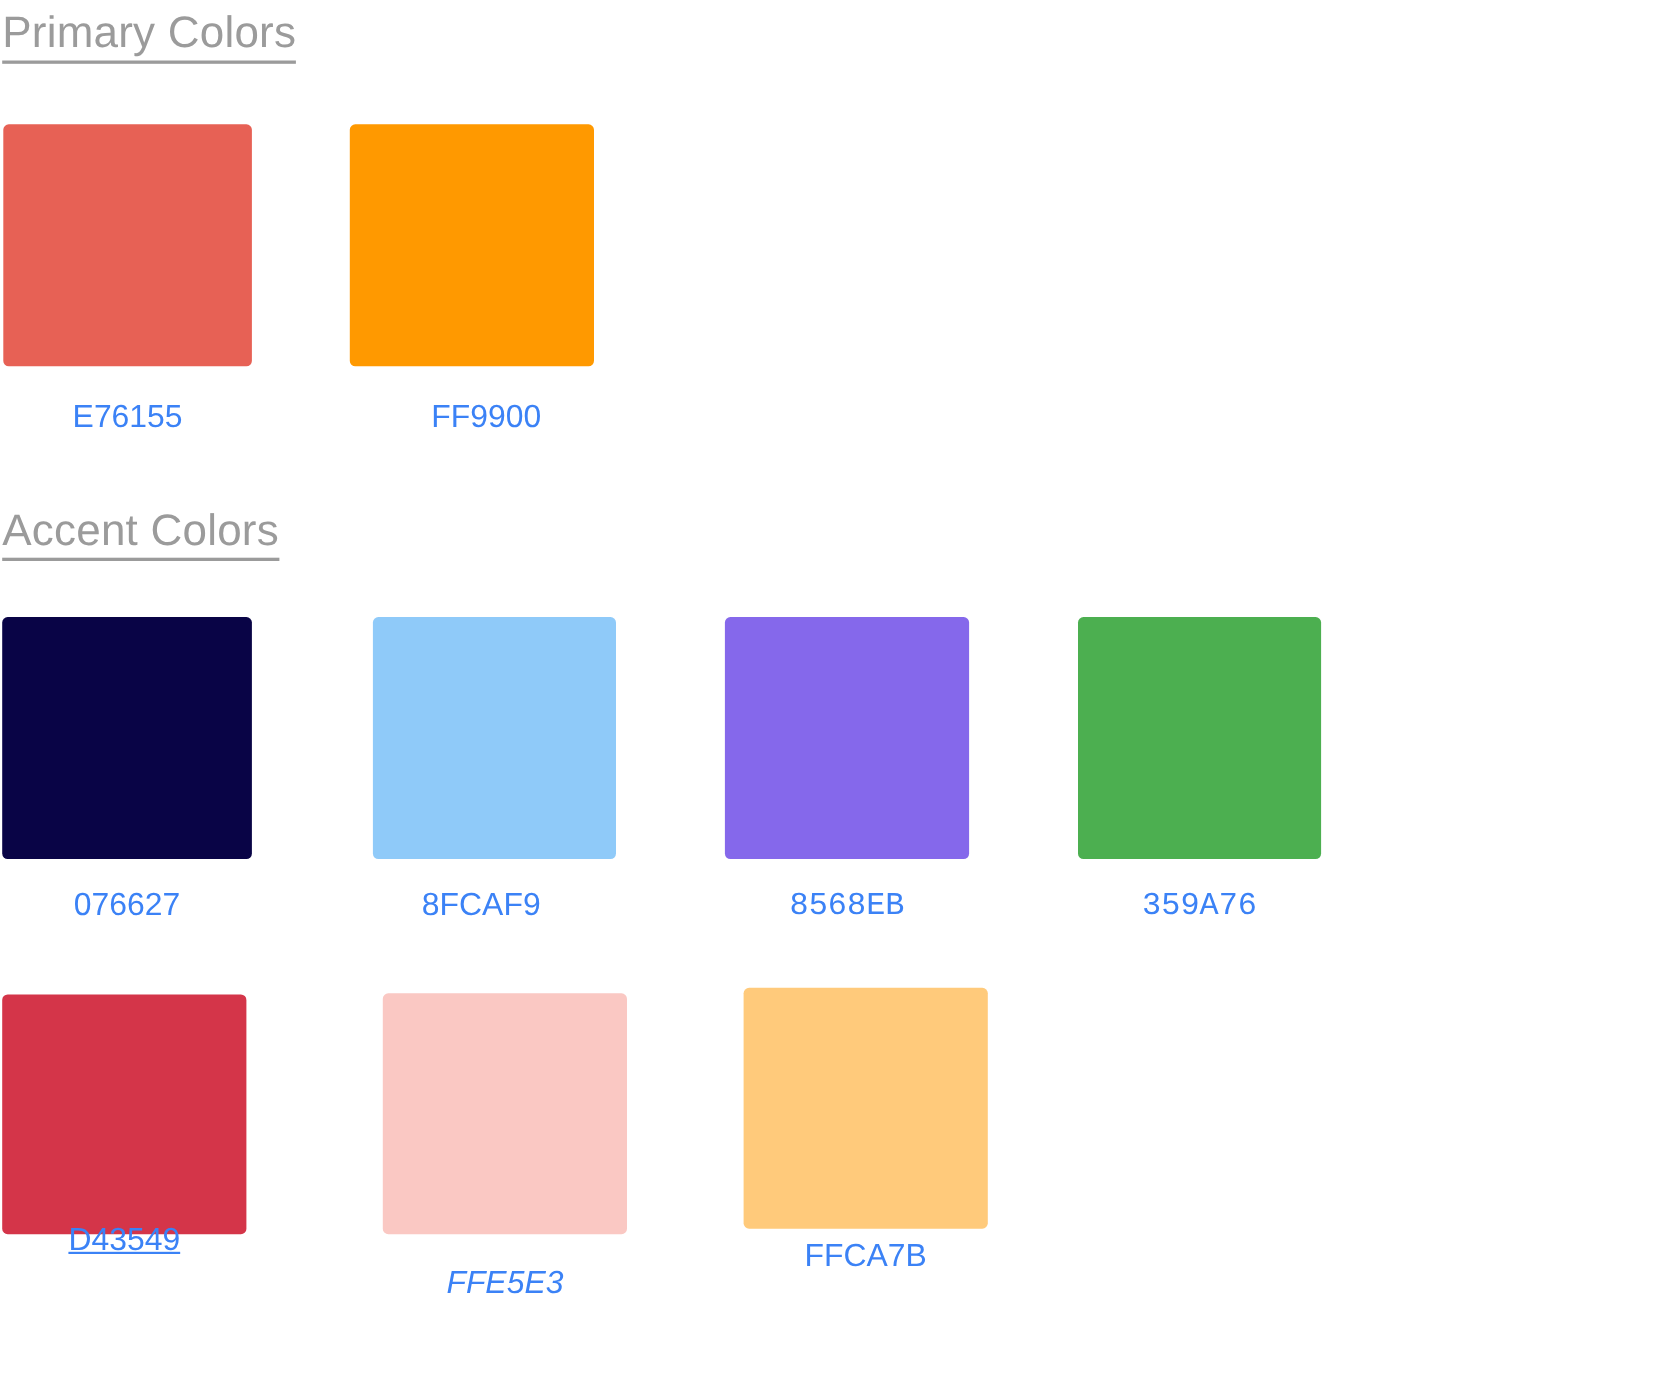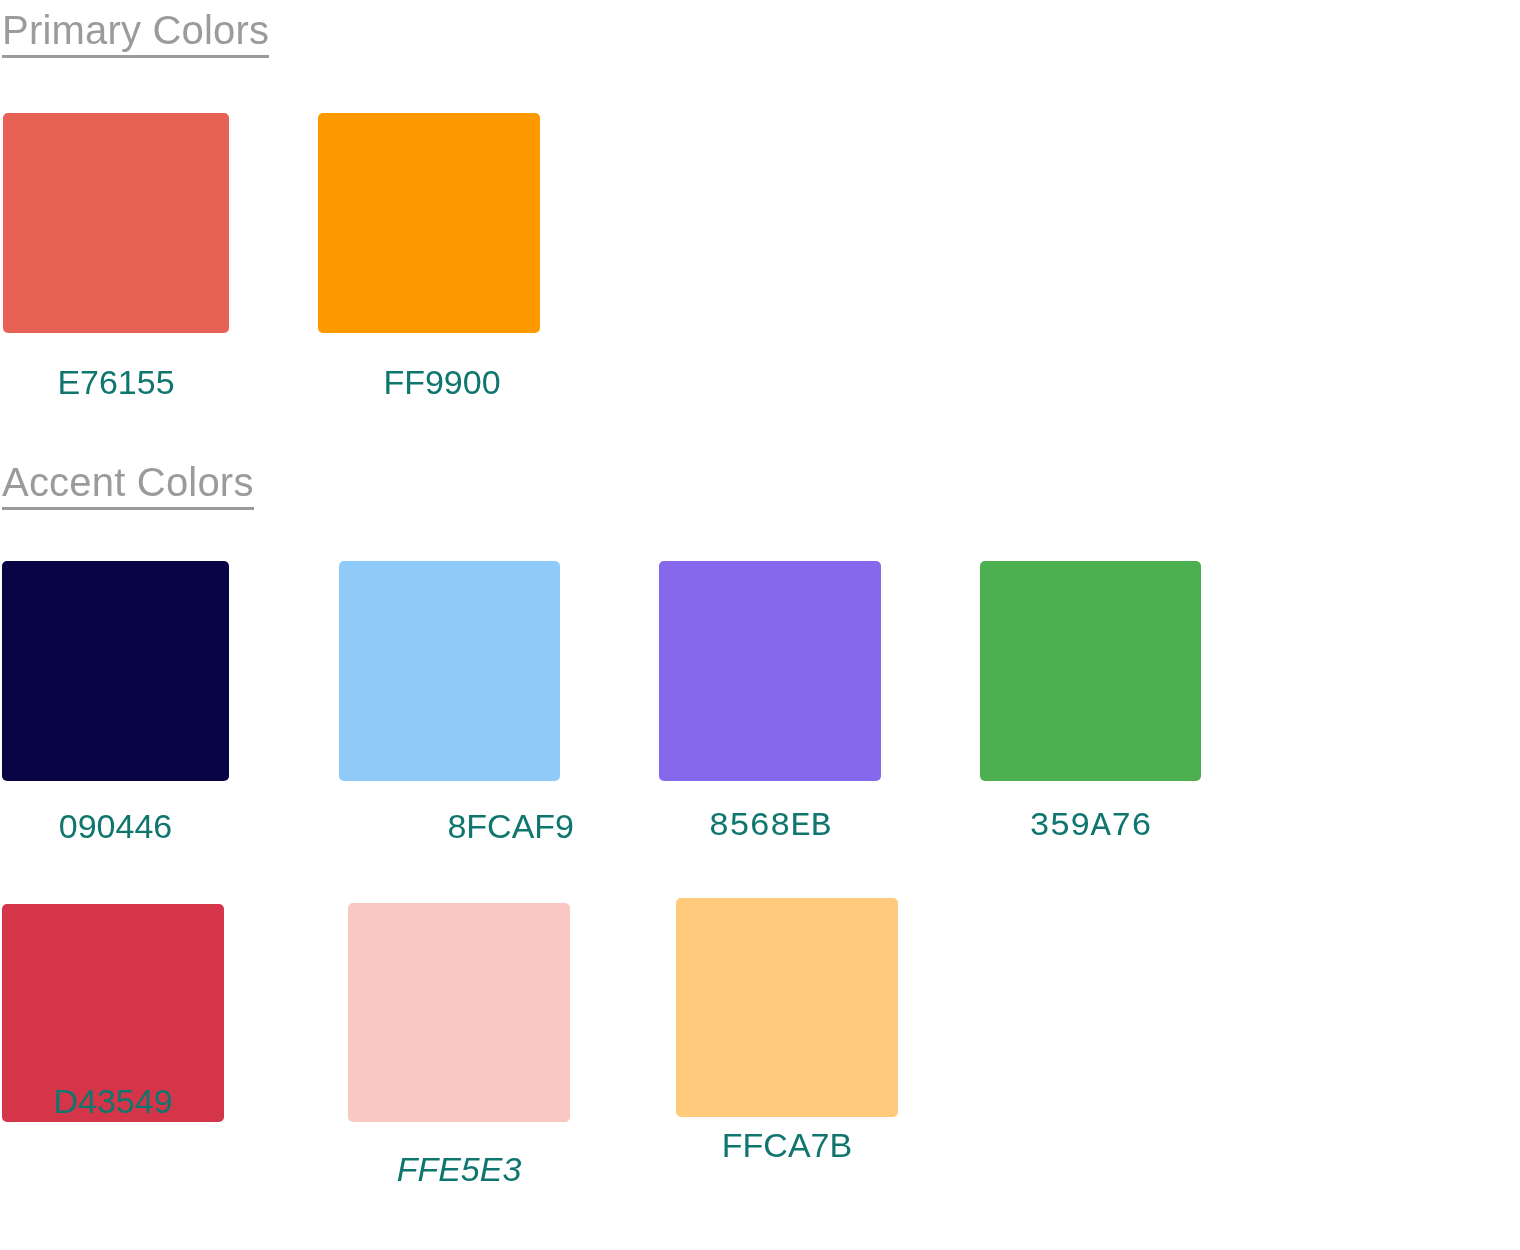--- a/index.html
+++ b/index.html
@@ -39,51 +39,51 @@
   #title-accent {
     left: 2px;
     top: 462px;
   }
   .swatch {
     position: absolute;
     border-radius: 5px;
   }
   .swatch-label {
     position: absolute;
-    font-size: 34px;
+    font-size: 29px;
     font-weight: 400;
-    color: #0f766e;
+    color: #3b82f6;
     line-height: 1;
     white-space: nowrap;
     text-align: center;
   }
 </style>
 </head>
 <body>
 
 <div class="canvas">
 
   <div class="section-title" id="title-accent">Accent Colors</div>
 
   <div class="section-title" id="title-primary">Primary Colors</div>
 
   <div id="swatch-container">
       <div class="swatch" style="left: 3px; top: 113px; width: 226px; height: 220px; background: rgb(231, 97, 85);"></div>
       <div class="swatch-label" style="left: 3px; top: 365px; width: 226px;">E76155</div>
       <div class="swatch" style="left: 318px; top: 113px; width: 222px; height: 220px; background: rgb(255, 153, 0);"></div>
       <div class="swatch-label" style="left: 331px; top: 365px; width: 222px;">FF9900</div>
       <div class="swatch" style="left: 2px; top: 561px; width: 227px; height: 220px; background: rgb(9, 4, 70);"></div>
-      <div class="swatch-label" style="left: 2px; top: 809px; width: 227px;">090446</div>
+      <div class="swatch-label" style="left: 2px; top: 809px; width: 227px;">076627</div>
       <div class="swatch" style="left: 339px; top: 561px; width: 221px; height: 220px; background: rgb(143, 202, 249);"></div>
-      <div class="swatch-label" style="left: 353px; top: 809px; width: 221px; text-align: right;">8FCAF9</div>
+      <div class="swatch-label" style="left: 327px; top: 809px; width: 221px;">8FCAF9</div>
       <div class="swatch" style="left: 659px; top: 561px; width: 222px; height: 220px; background: rgb(133, 104, 235);"></div>
       <div class="swatch-label" style="left: 659px; top: 809px; width: 222px; font-family: Liberation Mono, monospace;">8568EB</div>
       <div class="swatch" style="left: 980px; top: 561px; width: 221px; height: 220px; background: rgb(76, 175, 80);"></div>
       <div class="swatch-label" style="left: 980px; top: 809px; width: 221px; font-family: Liberation Mono, monospace;">359A76</div>
       <div class="swatch" style="left: 2px; top: 904px; width: 222px; height: 218px; background: rgb(212, 53, 73);"></div>
-      <div class="swatch-label" style="left: 2px; top: 1084px; width: 222px;">D43549</div>
+      <div class="swatch-label" style="left: 2px; top: 1113px; width: 222px; text-decoration: underline;">D43549</div>
       <div class="swatch" style="left: 348px; top: 903px; width: 222px; height: 219px; background: rgb(250, 200, 195);"></div>
       <div class="swatch-label" style="left: 348px; top: 1152px; width: 222px; font-style: italic;">FFE5E3</div>
       <div class="swatch" style="left: 676px; top: 898px; width: 222px; height: 219px; background: rgb(255, 202, 123);"></div>
       <div class="swatch-label" style="left: 676px; top: 1128px; width: 222px;">FFCA7B</div>
     </div>
 
 </div>
 
 </body></html>

